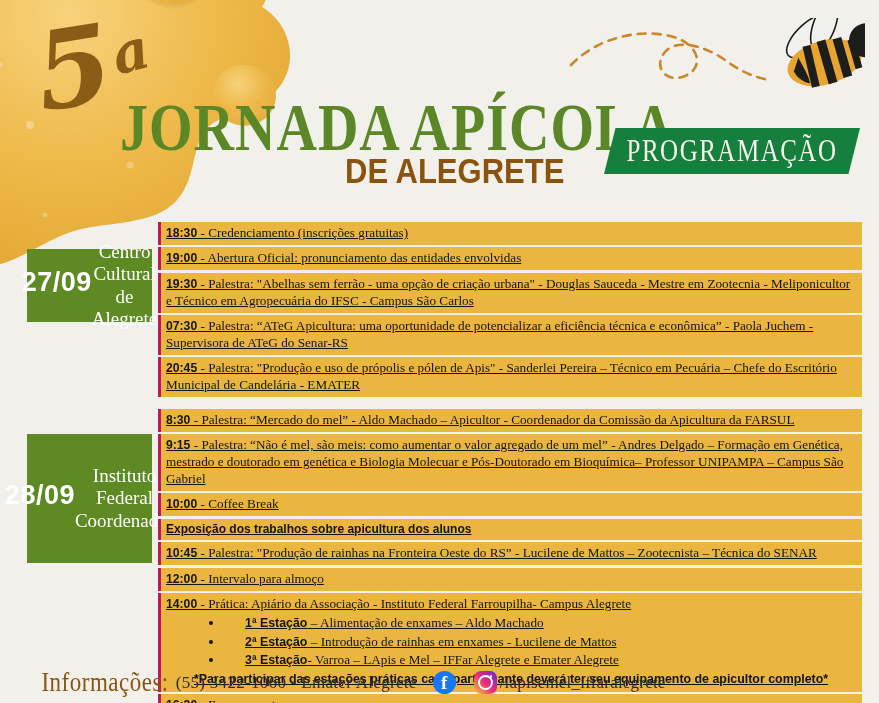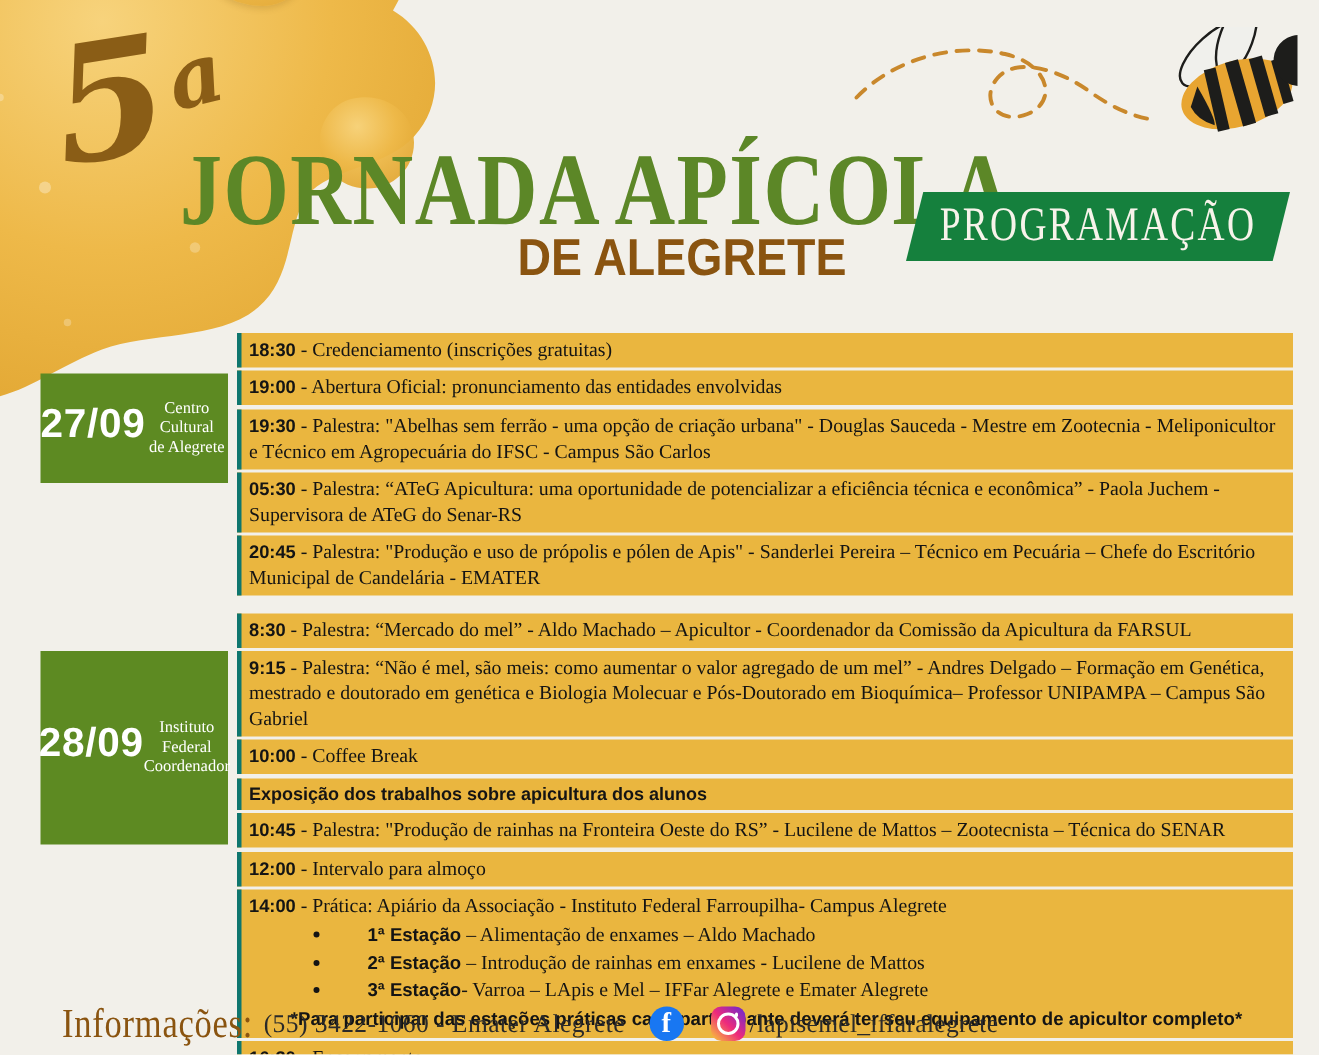--- a/index.html
+++ b/index.html
@@ -40,32 +40,32 @@
     letter-spacing:1.5px;transform:scaleY(1.28);transform-origin:center;}
 
   
   .bee-svg{position:absolute;left:565px;top:18px;}
 
   
   .datebox{position:absolute;background:#5d8a22;color:#ffffff;text-align:center;
     display:flex;align-items:center;justify-content:center;}
   .datebox .dnum{font-family:"Liberation Sans",sans-serif;font-weight:700;font-size:27px;
     letter-spacing:0.5px;margin-bottom:6px;}
-  .datebox .dplace{font-family:"Liberation Serif",serif;font-size:11px;line-height:1.18;}
+  .datebox .dplace{font-family:"Liberation Serif",serif;font-size:19px;line-height:1.18;}
   #datebox-1{left:27px;top:249px;width:125px;height:73px;}
   #datebox-2{left:27px;top:434px;width:125px;height:129px;}
 
   
   .schedule{position:absolute;left:158px;top:222px;width:704px;}
   .day-block{display:block;}
   .day-gap{height:9px;}
   .row{background:#eab63f;color:#141414;
     font-family:"Liberation Serif",serif;font-size:13.2px;line-height:1.28;
     padding:3px 6px 3px 5px;margin-bottom:2.5px;
-    border-left:3px solid #0f766e;}
+    border-left:3px solid #be185d;text-decoration:underline;}
   .row .time{font-family:"Liberation Sans",sans-serif;font-weight:700;font-size:12.2px;}
   .row.headline{font-family:"Liberation Sans",sans-serif;font-weight:700;font-size:12px;}
   .row ul{margin:2px 0 2px 0;padding-left:58px;list-style:disc;}
   .row ul li{margin:1.5px 0;font-size:13.2px;}
   .row ul li b{font-family:"Liberation Sans",sans-serif;font-weight:700;font-size:12.4px;margin-left:21px;}
   .row .note{display:block;text-align:center;margin:3px 18px 1px 18px;
     font-family:"Liberation Sans",sans-serif;font-weight:700;font-size:12.4px;}
 
   
   .footer{position:absolute;left:0;top:662px;width:707px;height:41px;
@@ -153,21 +153,21 @@
       <div>Federal</div>
       <div>Coordenador</div>
     </div>
   </div>
 
   <div class="schedule">
     <div class="day-block" id="day-0">
         <div class="row"><span class="time">18:30</span><span> - Credenciamento (inscrições gratuitas)</span></div>
         <div class="row"><span class="time">19:00</span><span> - Abertura Oficial: pronunciamento das entidades envolvidas</span></div>
         <div class="row"><span class="time">19:30</span><span> - Palestra: "Abelhas sem ferrão - uma opção de criação urbana" - Douglas Sauceda - Mestre em Zootecnia - Meliponicultor e Técnico em Agropecuária do IFSC - Campus São Carlos</span></div>
-        <div class="row"><span class="time">05:30</span><span> - Palestra: “ATeG Apicultura: uma oportunidade de potencializar a eficiência técnica e econômica” - Paola Juchem - Supervisora de ATeG do Senar-RS</span></div>
+        <div class="row"><span class="time">07:30</span><span> - Palestra: “ATeG Apicultura: uma oportunidade de potencializar a eficiência técnica e econômica” - Paola Juchem - Supervisora de ATeG do Senar-RS</span></div>
         <div class="row"><span class="time">20:45</span><span> - Palestra: "Produção e uso de própolis e pólen de Apis" - Sanderlei Pereira – Técnico em Pecuária – Chefe do Escritório Municipal de Candelária - EMATER</span></div>
       </div>
     <div class="day-gap"></div>
     <div class="day-block" id="day-1">
         <div class="row"><span class="time">8:30</span><span> - Palestra: “Mercado do mel” - Aldo Machado – Apicultor - Coordenador da Comissão da Apicultura da FARSUL</span></div>
         <div class="row"><span class="time">9:15</span><span> - Palestra: “Não é mel, são meis: como aumentar o valor agregado de um mel” - Andres Delgado – Formação em Genética, mestrado e doutorado em genética e Biologia Molecuar e Pós-Doutorado em Bioquímica– Professor UNIPAMPA – Campus São Gabriel</span></div>
         <div class="row"><span class="time">10:00</span><span> - Coffee Break</span></div>
         <div class="row headline"><span>Exposição dos trabalhos sobre apicultura dos alunos</span></div>
         <div class="row"><span class="time">10:45</span><span> - Palestra: "Produção de rainhas na Fronteira Oeste do RS” - Lucilene de Mattos – Zootecnista – Técnica do SENAR</span></div>
         <div class="row"><span class="time">12:00</span><span> - Intervalo para almoço</span></div>

